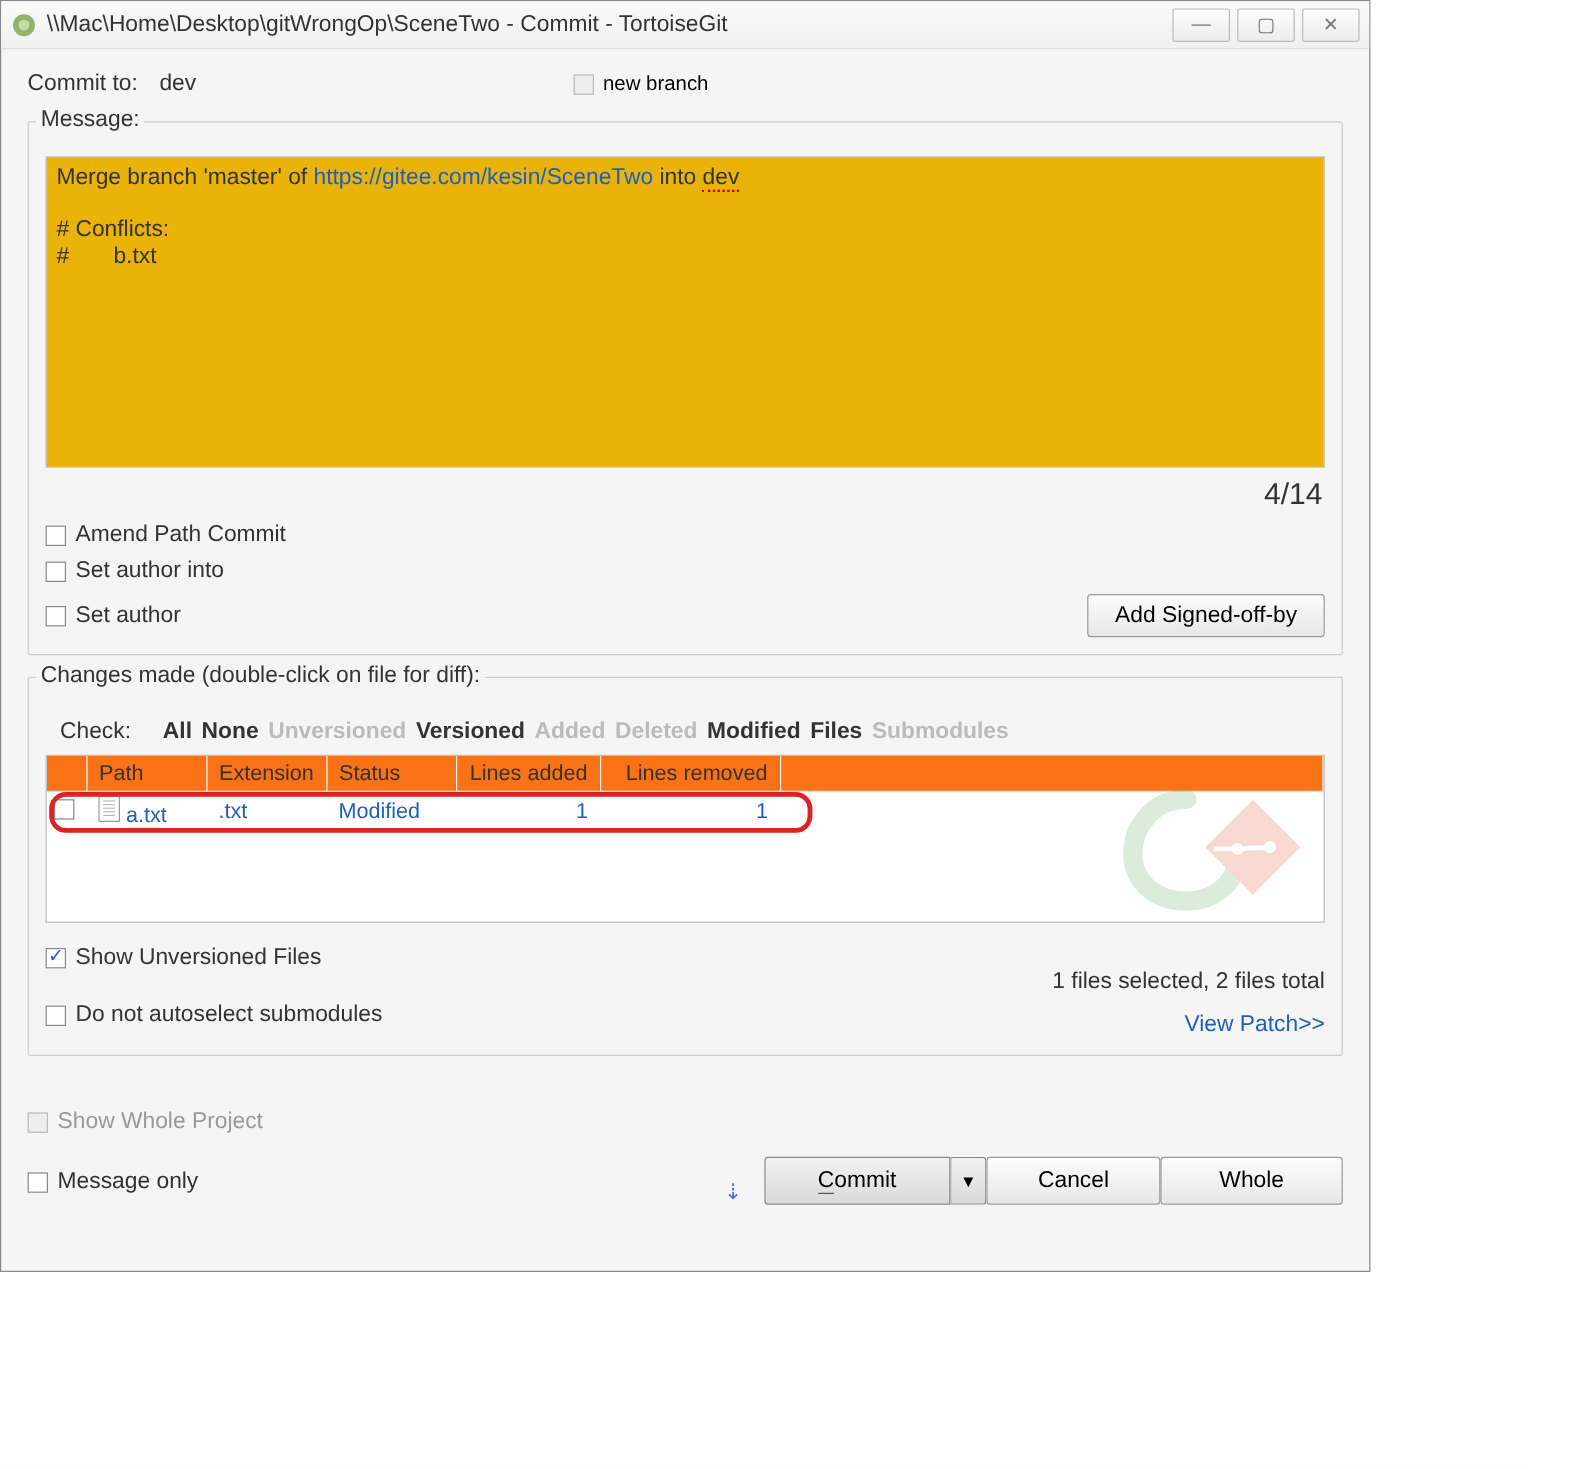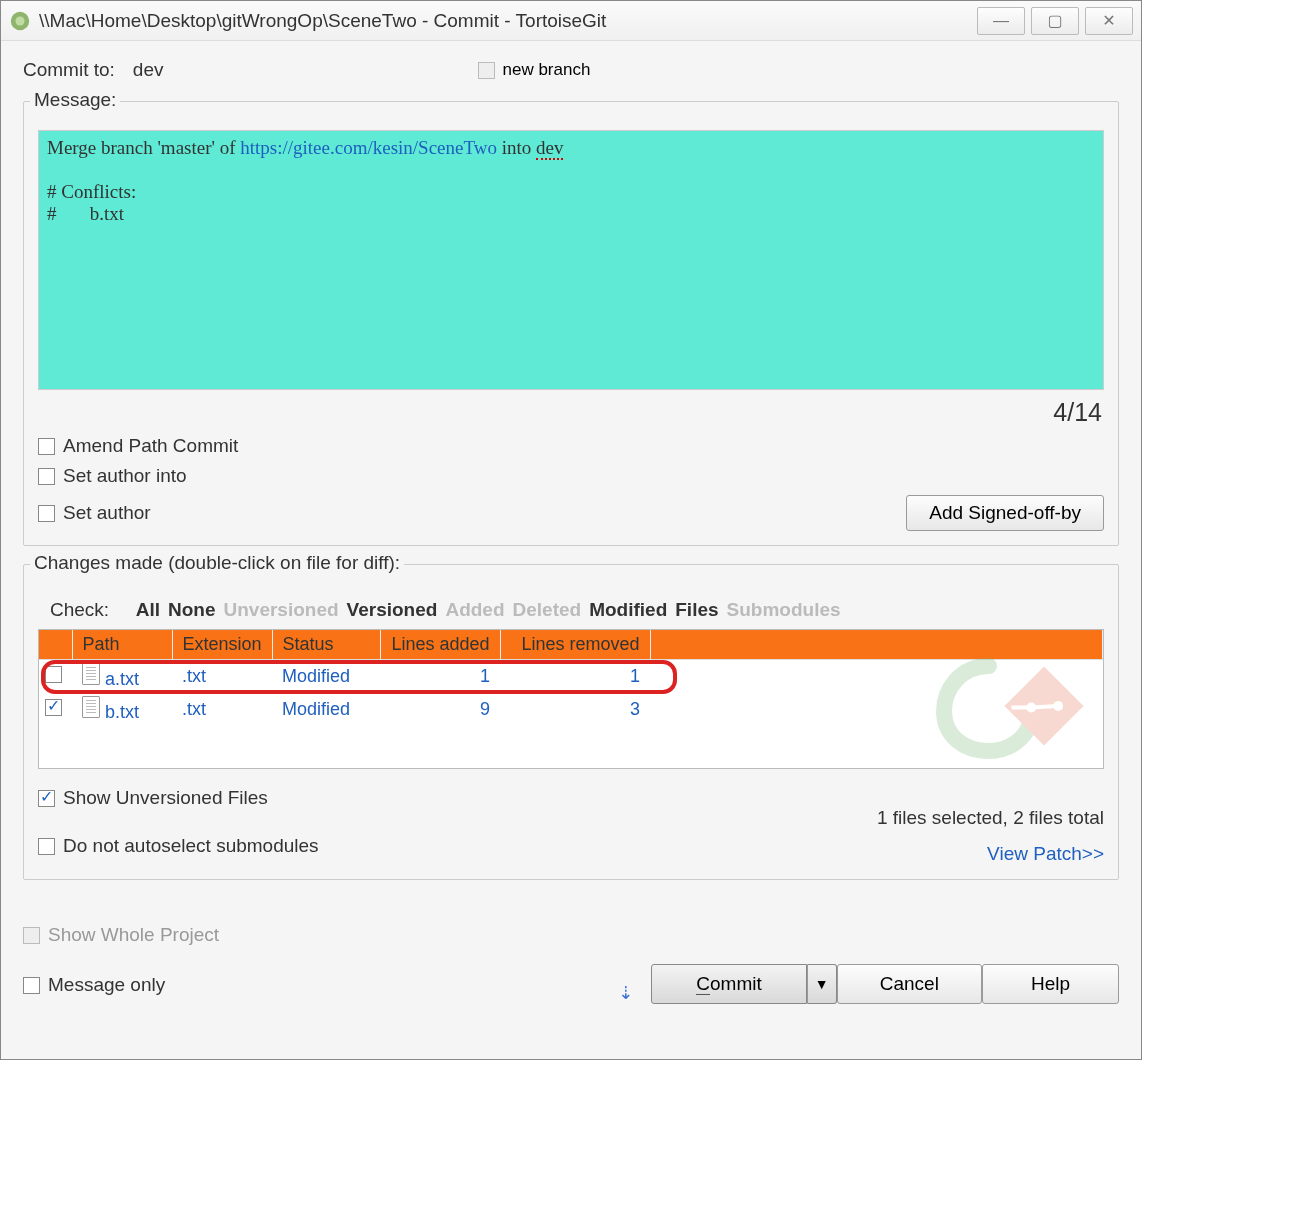--- a/index.html
+++ b/index.html
@@ -66,23 +66,23 @@
 }
 .groupbox .group-label {
   position: absolute; top: -13px; left: 6px;
   background: #f5f5f5;
   padding: 0 4px;
   font-size: 19px;
 }
 .message-text {
   width: 100%;
   height: 260px;
-  background: #5eead4;
+  background: #eab308;
   border: 1px solid #ccc;
-  font-family: Liberation Serif, serif;
+  font-family: Liberation Sans, sans-serif;
   font-size: 19px;
   padding: 6px 8px;
   white-space: pre;
   overflow: auto;
   resize: none;
 }
 .message-text .url { color: #1e5fbf; }
 .message-text .spellerr { border-bottom: 2px dotted #d00; }
 .line-col {
   text-align: right;
@@ -276,29 +276,20 @@
           <tbody>
             <tr>
               <td class="chk"><span class="check-box"></span></td>
               <td><span class="file-icon"></span> <span>a.txt</span></td>
               <td>.txt</td>
               <td>Modified</td>
               <td class="num">1</td>
               <td class="num">1</td>
               <td></td>
             </tr>
-            <tr>
-              <td class="chk"><span class="check-box checked"></span></td>
-              <td><span class="file-icon"></span> <span>b.txt</span></td>
-              <td>.txt</td>
-              <td>Modified</td>
-              <td class="num">9</td>
-              <td class="num">3</td>
-              <td></td>
-            </tr>
           </tbody>
         </table>
         <div class="red-highlight" style="left:2px; top:30px; width:636px; height:34px;"></div>
         <div class="watermark">
           <svg width="170" height="110" viewBox="0 0 170 110">
             <path d="M60 15 C30 15 15 40 15 60 C15 85 35 100 60 100 C80 100 95 88 100 75" fill="none" stroke="#6fb36f" stroke-width="16" stroke-linecap="round"></path>
             <g transform="translate(115,55) rotate(45)">
               <rect x="-28" y="-28" width="56" height="56" fill="#e16a4a"></rect>
               <circle cx="-8" cy="10" r="5" fill="#fff"></circle>
               <circle cx="10" cy="-10" r="5" fill="#fff"></circle>
@@ -340,17 +331,17 @@
         <span>Message only</span>
       </div>
     </div>
     <span class="conclude-icon">⇣</span>
     <div class="bottom-btns">
       <div class="btn-split">
         <button class="btn main" style="text-decoration:underline;text-decoration-color:transparent"><span style="border-bottom:1px solid #555">C</span><span>ommit</span></button>
         <button class="caret">▼</button>
       </div>
       <button class="btn" style="padding:8px 42px">Cancel</button>
-      <button class="btn" style="padding:8px 48px">Help</button>
+      <button class="btn" style="padding:8px 48px">Whole</button>
     </div>
   </div>
 
 </div>
 
 </body></html>

